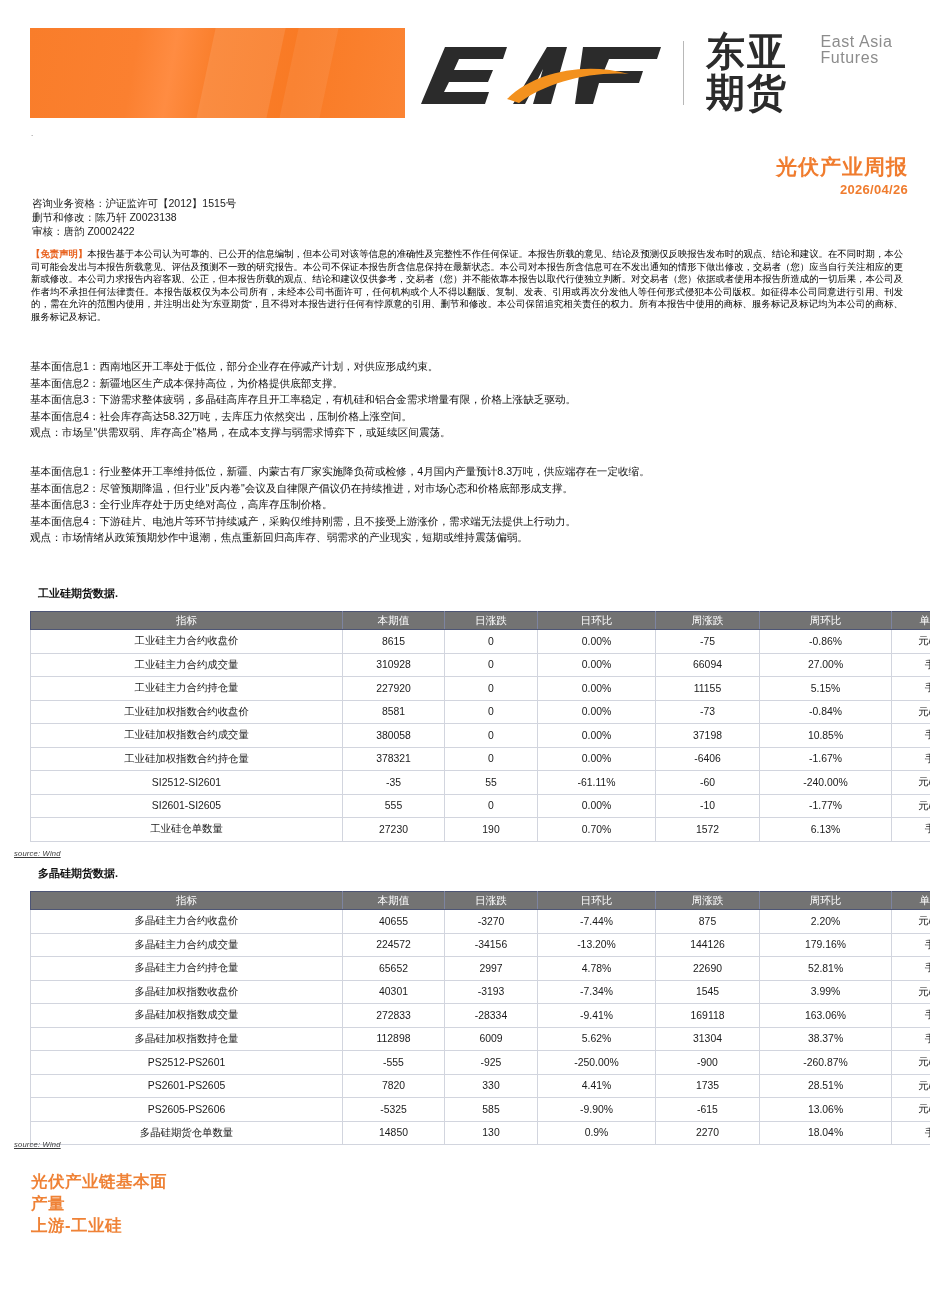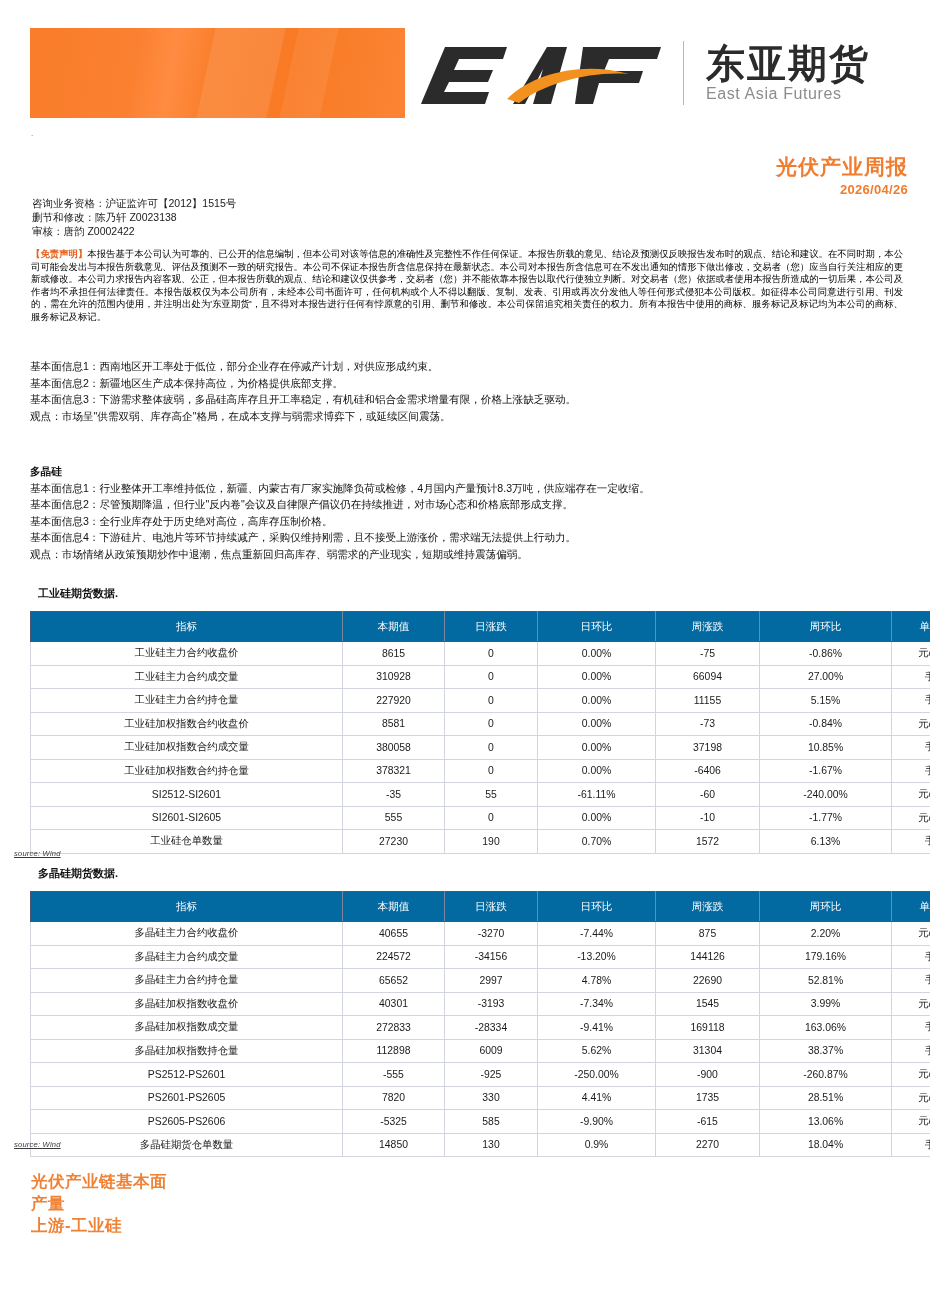--- a/index.html
+++ b/index.html
@@ -56,21 +56,21 @@
     align-items: center;
   }
   .logo-eaf { width: 260px; height: 72px; flex: none; }
   .logo-divider {
     width: 1px;
     height: 64px;
     background: #b8b8b8;
     margin: 0 22px 0 8px;
     flex: none;
   }
-  .logo-cn-block { display: flex; flex-direction: column; justify-content: center; }
+  .logo-cn-block { display: flex; flex-direction: row; justify-content: center; }
   .logo-cn {
     font-family: "Liberation Sans", "DejaVu Sans", sans-serif;
     font-size: 39px;
     font-weight: bold;
     color: #2b2b2b;
     letter-spacing: 2px;
     line-height: 1.04;
   }
   .logo-en {
     font-family: "Liberation Sans", "DejaVu Sans", sans-serif;
@@ -167,25 +167,25 @@
     left: 30px;
     width: 878px;
     border-collapse: collapse;
     font-size: 10.4px;
     table-layout: fixed;
   }
   #table-1 { top: 611px; }
   #table-2 { top: 891px; }
 
   .data-table thead th {
-    background: #0369a1;
+    background: #737373;
     color: #ffffff;
     font-weight: normal;
     font-size: 10.6px;
-    height: 30px;
+    height: 18px;
     padding: 0;
     text-align: center;
     border-right: 1px solid #7d84a0;
     border-top: 1px solid #4d5575;
     border-bottom: 1px solid #4d5575;
   }
   .data-table thead th:first-child { border-left: 1px solid #4d5575; }
   .data-table thead th:last-child { border-right: 1px solid #4d5575; }
 
   .data-table tbody td {
@@ -273,25 +273,25 @@
 </div>
 
 <div class="disclaimer">
   <span class="tag">【免责声明】</span><span>本报告基于本公司认为可靠的、已公开的信息编制，但本公司对该等信息的准确性及完整性不作任何保证。本报告所载的意见、结论及预测仅反映报告发布时的观点、结论和建议。在不同时期，本公司可能会发出与本报告所载意见、评估及预测不一致的研究报告。本公司不保证本报告所含信息保持在最新状态。本公司对本报告所含信息可在不发出通知的情形下做出修改，交易者（您）应当自行关注相应的更新或修改。本公司力求报告内容客观、公正，但本报告所载的观点、结论和建议仅供参考，交易者（您）并不能依靠本报告以取代行使独立判断。对交易者（您）依据或者使用本报告所造成的一切后果，本公司及作者均不承担任何法律责任。本报告版权仅为本公司所有，未经本公司书面许可，任何机构或个人不得以翻版、复制、发表、引用或再次分发他人等任何形式侵犯本公司版权。如征得本公司同意进行引用、刊发的，需在允许的范围内使用，并注明出处为'东亚期货'，且不得对本报告进行任何有悖原意的引用、删节和修改。本公司保留追究相关责任的权力。所有本报告中使用的商标、服务标记及标记均为本公司的商标、服务标记及标记。</span>
 </div>
 
 <div class="section" id="sec-gongyegui">
   <div class="sec-line">基本面信息1：西南地区开工率处于低位，部分企业存在停减产计划，对供应形成约束。</div>
   <div class="sec-line">基本面信息2：新疆地区生产成本保持高位，为价格提供底部支撑。</div>
   <div class="sec-line">基本面信息3：下游需求整体疲弱，多晶硅高库存且开工率稳定，有机硅和铝合金需求增量有限，价格上涨缺乏驱动。</div>
+  <div class="sec-line">基本面信息4：社会库存高达58.32万吨，去库压力依然突出，压制价格上涨空间。</div>
   <div class="sec-line">观点：市场呈"供需双弱、库存高企"格局，在成本支撑与弱需求博弈下，或延续区间震荡。</div>
 </div>
 
 <div class="section" id="sec-duojinggui">
-  <div class="sec-head">多晶硅</div>
   <div class="sec-line">基本面信息1：行业整体开工率维持低位，新疆、内蒙古有厂家实施降负荷或检修，4月国内产量预计8.3万吨，供应端存在一定收缩。</div>
   <div class="sec-line">基本面信息2：尽管预期降温，但行业"反内卷"会议及自律限产倡议仍在持续推进，对市场心态和价格底部形成支撑。</div>
   <div class="sec-line">基本面信息3：全行业库存处于历史绝对高位，高库存压制价格。</div>
   <div class="sec-line">基本面信息4：下游硅片、电池片等环节持续减产，采购仅维持刚需，且不接受上游涨价，需求端无法提供上行动力。</div>
   <div class="sec-line">观点：市场情绪从政策预期炒作中退潮，焦点重新回归高库存、弱需求的产业现实，短期或维持震荡偏弱。</div>
 </div>
 
 <div class="tbl-caption" id="cap-1">工业硅期货数据.</div>
 <table class="data-table" id="table-1">
   <colgroup>

